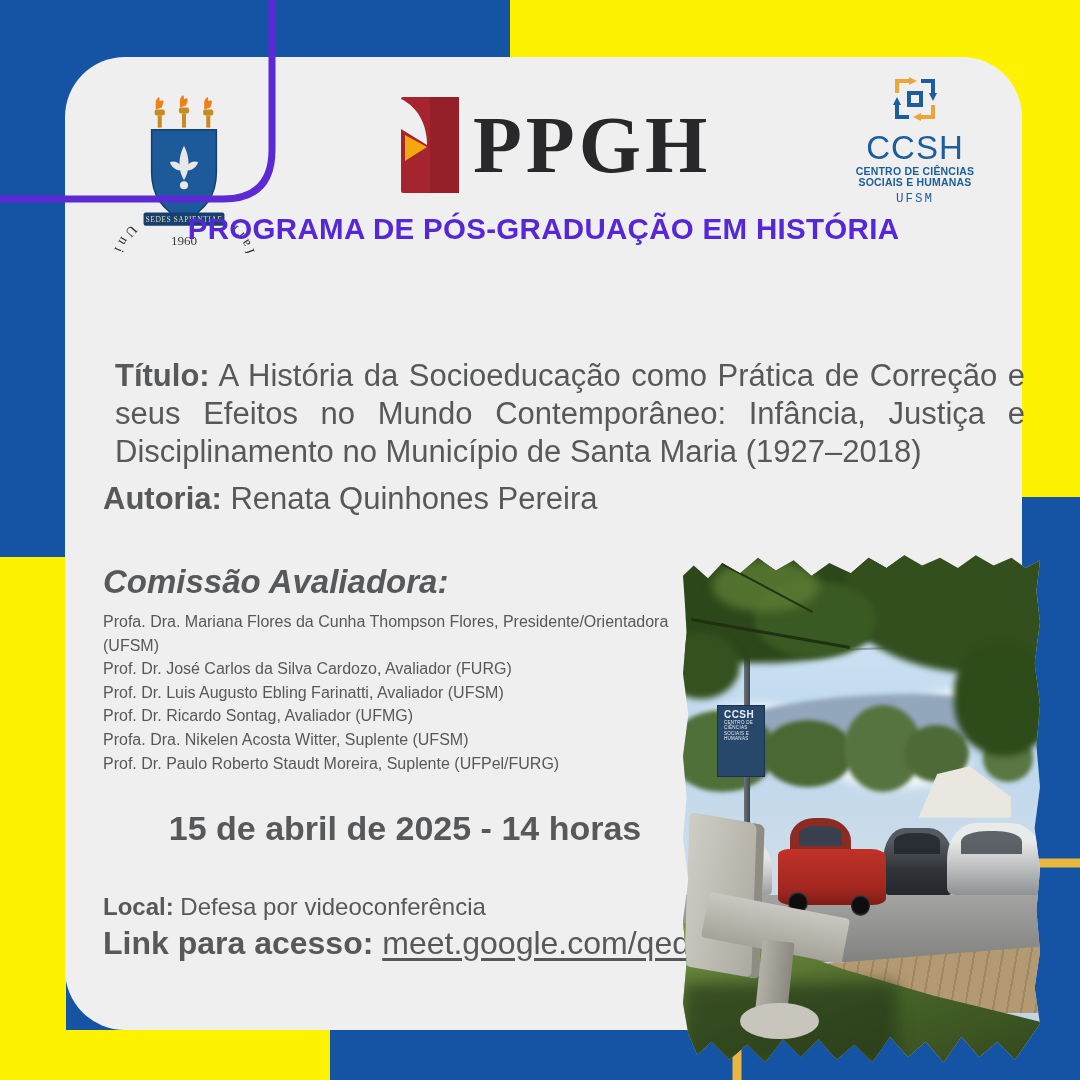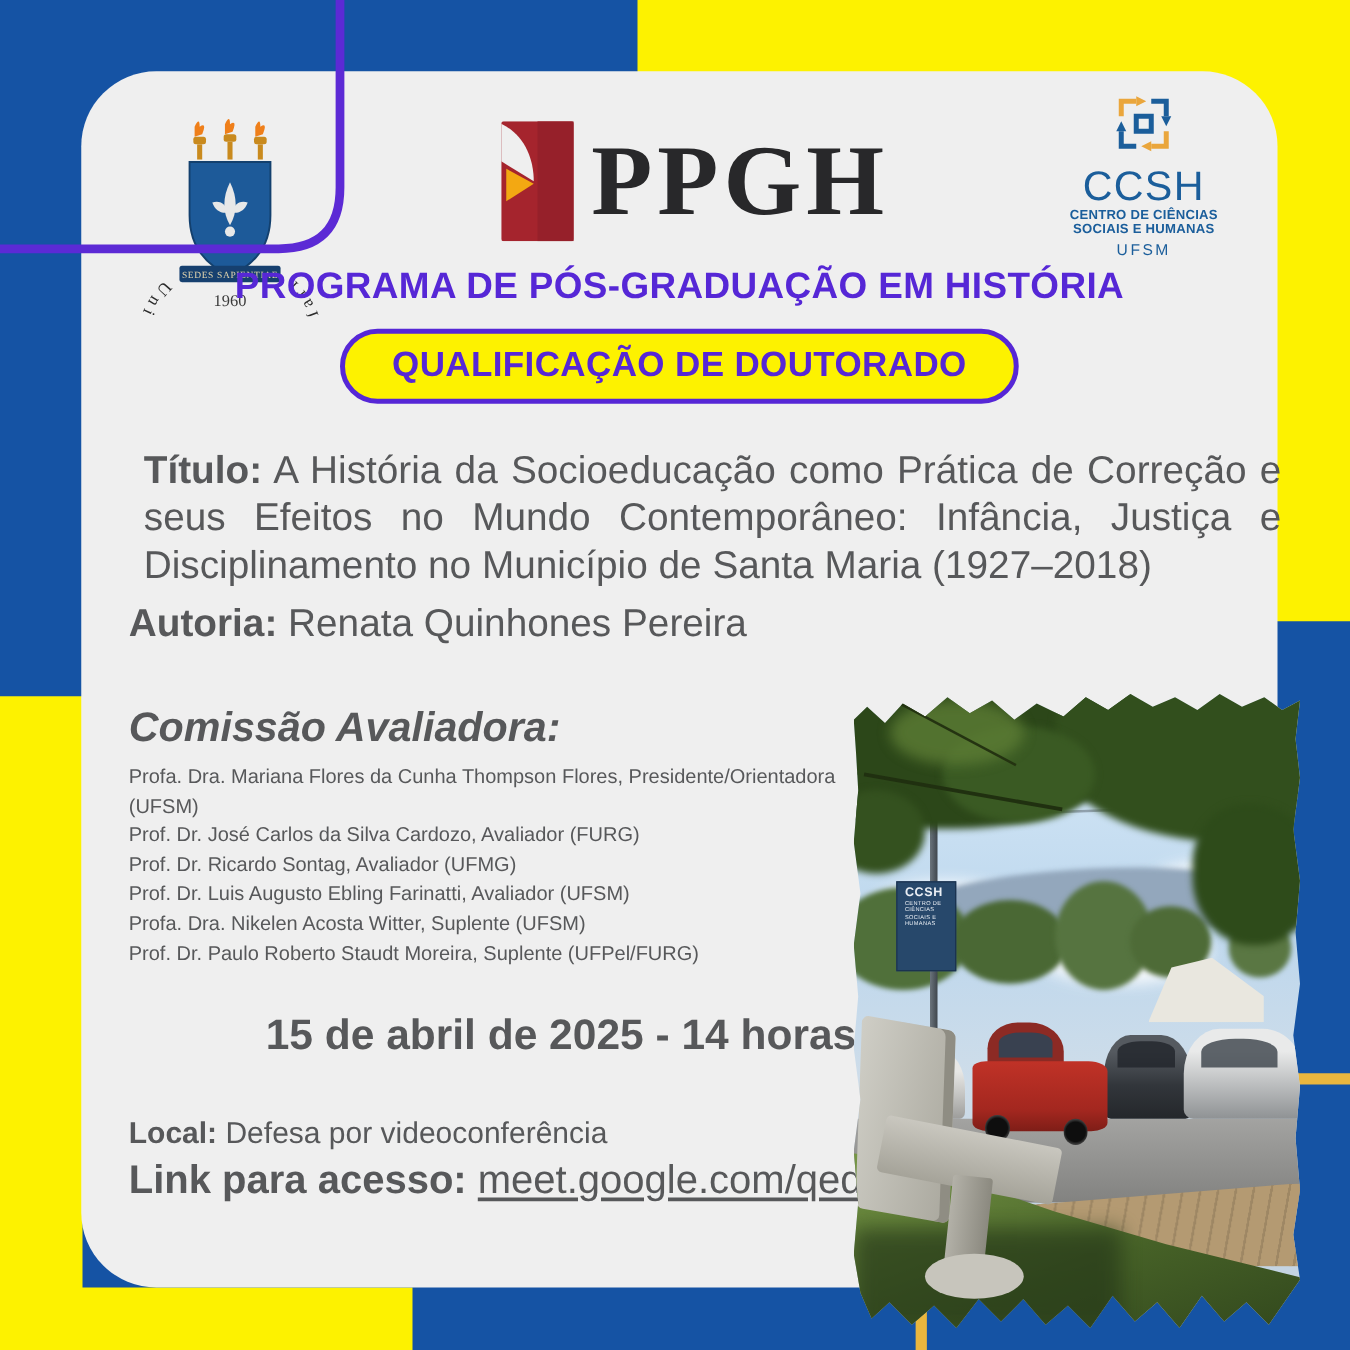--- a/index.html
+++ b/index.html
@@ -16,36 +16,36 @@
         border-radius:60px;z-index:3;}
   .card .abs{position:absolute;}
   
   .ufsm{left:28px;top:14px;}
   .ppgh{left:336px;top:40px;height:96px;display:flex;align-items:flex-end;}
   .ppgh-text{font-family:"Liberation Serif",serif;font-weight:700;font-size:80px;
              color:#28282a;letter-spacing:4px;margin-left:14px;line-height:96px;}
   .ccsh{left:770px;top:16px;width:160px;text-align:center;color:#1b5e9b;}
   .ccsh-acronym{font-size:33px;letter-spacing:1px;line-height:1.05;margin-top:2px;}
   .ccsh-line{font-size:10.5px;font-weight:700;letter-spacing:.2px;line-height:1.12;}
-  .ccsh-ufsm{font-size:12.5px;letter-spacing:2px;margin-top:3px;}
+  .ccsh-ufsm{font-size:12.5px;letter-spacing:2px;margin-top:3px;font-family:Liberation Mono, monospace;}
   
   .program-heading{left:0;right:0;top:155px;text-align:center;color:#5627d6;
      font-weight:800;font-size:29.5px;letter-spacing:.3px;}
   .badge-wrap{left:0;right:0;top:206px;text-align:center;}
   .badge{display:inline-block;background:#fdf200;border:4px solid #5627d6;
      border-radius:32px;padding:9px 38px 11px;color:#5627d6;font-weight:800;
      font-size:28px;letter-spacing:.3px;}
   .b{font-weight:700;}
   .u{text-decoration:underline;text-underline-offset:4px;}
   .title{left:38px;top:288px;width:910px;margin:12px;font-size:31px;line-height:38px;
      text-align:justify;color:#57585a;}
   .autoria{left:38px;top:424px;margin:0;font-size:31px;color:#57585a;}
   .comissao-h{left:38px;top:506px;font-size:33px;font-weight:800;color:#57585a;font-style:italic;}
   .members{left:38px;top:553px;width:600px;font-size:16px;line-height:23.6px;color:#57585a;}
-  .datetime{left:60px;top:752px;width:560px;text-align:right;font-weight:800;
+  .datetime{left:60px;top:752px;width:560px;text-align:center;font-weight:800;
      font-size:34px;color:#57585a;}
   .local{left:38px;top:836px;margin:0;font-size:24px;color:#57585a;}
   .linkline{left:38px;top:868px;margin:0;font-size:32px;color:#57585a;}
   
   .photo{left:683px;top:550px;width:357px;height:515px;z-index:8;overflow:hidden;
     clip-path:polygon(0% 5%,3% 3%,7% 5.5%,11% 2.5%,16% 4.5%,21% 1.5%,26% 4%,31% 2%,
       36% 5%,41% 2.5%,47% 4.5%,52% 1.5%,57% 3.5%,62% 1%,67% 3%,72% 1.5%,77% 3.5%,
       82% 1%,87% 3%,92% 1.5%,96% 3.5%,100% 2%,99% 8%,100% 14%,98.5% 22%,100% 30%,
       99% 38%,100% 46%,98.5% 54%,100% 62%,99% 70%,100% 78%,98.5% 85%,100% 92%,
       97% 95%,93% 99%,88% 95.5%,83% 98.5%,78% 94.5%,73% 99.5%,68% 95.5%,63% 98.5%,
@@ -192,35 +192,32 @@
         <path d="M32,48 L24,44 L32,40 Z" fill="#eaa63c"></path>
         <path d="M4,32 L8,24 L12,32 Z" fill="#1b5e9b"></path>
       </svg>
       <div class="ccsh-acronym">CCSH</div>
       <div class="ccsh-line">CENTRO DE CIÊNCIAS</div>
       <div class="ccsh-line">SOCIAIS E HUMANAS</div>
       <div class="ccsh-ufsm">UFSM</div>
     </div>
 
     <div class="abs program-heading">PROGRAMA DE PÓS-GRADUAÇÃO EM HISTÓRIA</div>
-    <div class="abs badge-wrap">
-      <span class="badge">QUALIFICAÇÃO DE DOUTORADO</span>
-    </div>
 
     <p class="abs title"><span class="b">Título:</span> <span>A História da Socioeducação como Prática de Correção e seus Efeitos no Mundo Contemporâneo: Infância, Justiça e Disciplinamento no Município de Santa Maria (1927–2018)</span></p>
 
     <p class="abs autoria"><span class="b">Autoria:</span> <span>Renata Quinhones Pereira</span></p>
 
     <div class="abs comissao-h">Comissão Avaliadora:</div>
 
     <div class="abs members">
       <div class="member">Profa. Dra. Mariana Flores da Cunha Thompson Flores, Presidente/Orientadora (UFSM)</div>
       <div class="member">Prof. Dr. José Carlos da Silva Cardozo, Avaliador (FURG)</div>
+      <div class="member">Prof. Dr. Luis Augusto Ebling Farinatti, Avaliador (UFSM)</div>
       <div class="member">Prof. Dr. Ricardo Sontag, Avaliador (UFMG)</div>
-      <div class="member">Prof. Dr. Luis Augusto Ebling Farinatti, Avaliador (UFSM)</div>
       <div class="member">Profa. Dra. Nikelen Acosta Witter, Suplente (UFSM)</div>
       <div class="member">Prof. Dr. Paulo Roberto Staudt Moreira, Suplente (UFPel/FURG)</div>
     </div>
 
     <div class="abs datetime">15 de abril de 2025 - 14 horas</div>
 
     <p class="abs local"><span class="b">Local:</span> <span>Defesa por videoconferência</span></p>
 
     <p class="abs linkline"><span class="b">Link para acesso:</span> <span class="u">meet.google.com/qed-akwu-ggo</span></p>
   </div>

